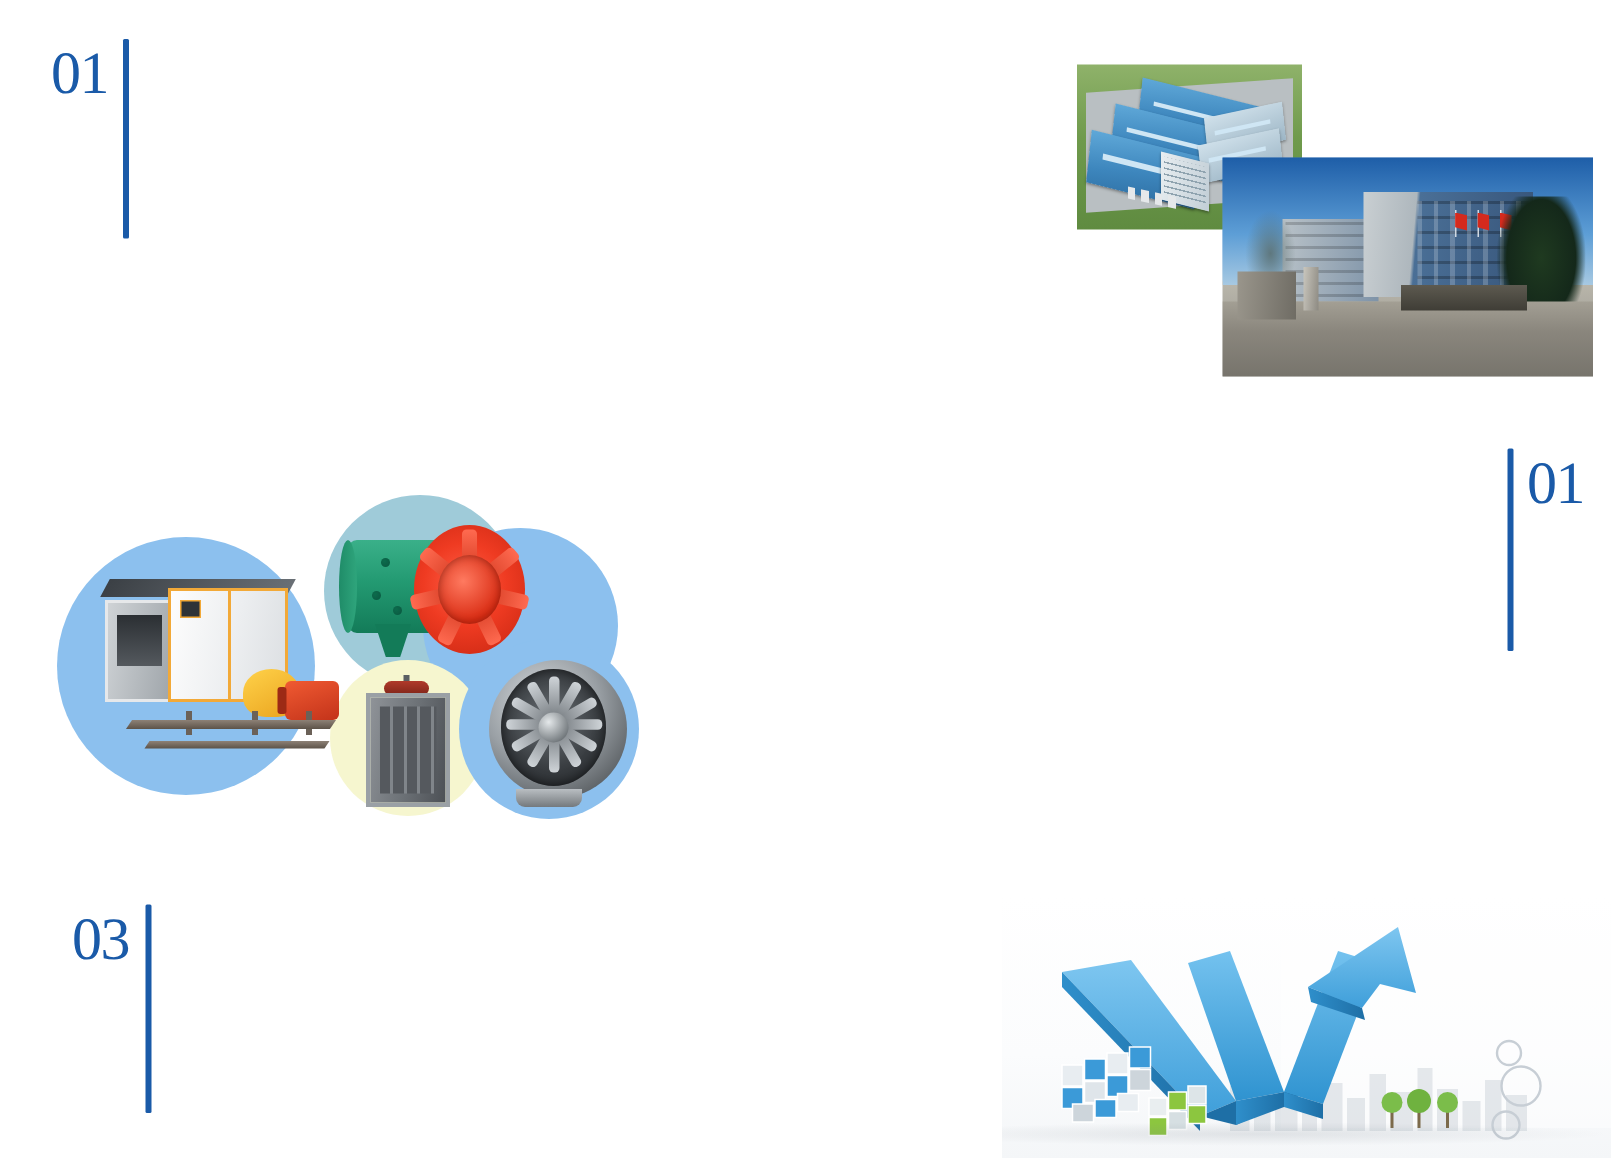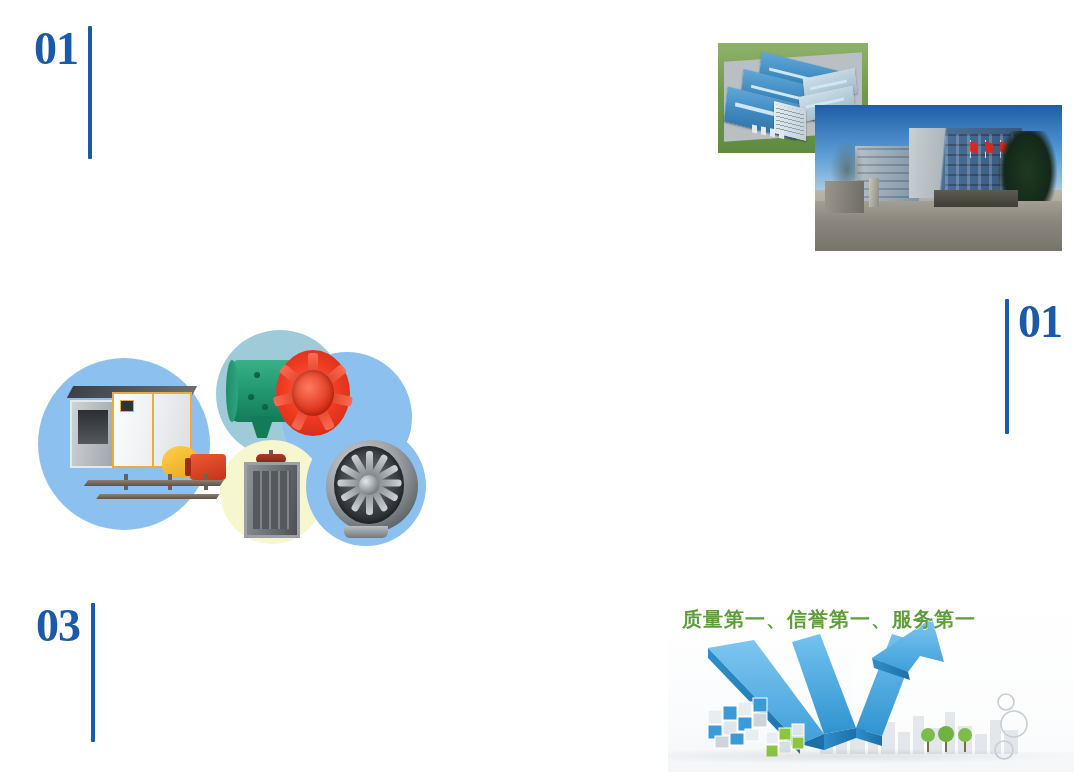--- a/index.html
+++ b/index.html
@@ -16,40 +16,40 @@
   }
 
   
   .marker {
     position: absolute;
     display: flex;
     align-items: flex-start;
   }
   .marker-num {
     font-family: "Liberation Serif", serif;
-    font-weight: bold;
-    font-size: 46px;
+    font-weight: normal;
+    font-size: 40px;
     line-height: 50px;
     color: #1a5aa8;
     letter-spacing: -1px;
     user-select: none;
   }
   .marker-rule {
     width: 4px;
     background: #1a5aa8;
     border-radius: 1px;
   }
 
   #marker-01 { left: 34px; top: 24px; }
   #marker-01 .marker-rule { height: 133px; margin-left: 10px; margin-top: 2px; }
 
   #marker-02 { left: 1005px; top: 297px; }
   #marker-02 .marker-rule { height: 135px; margin-right: 9px; margin-top: 2px; }
 
-  #marker-03 { left: 36px; top: 601px; }
+  #marker-03 { left: 48px; top: 601px; }
   #marker-03 .marker-rule { height: 139px; margin-left: 11px; margin-top: 2px; }
 
   
   .photo {
     position: absolute;
     overflow: hidden;
   }
 
   
   #factory-render {
@@ -605,14 +605,13 @@
   <svg class="bubbles" viewBox="0 0 56 80">
     <g fill="none" stroke="#c7ced5" stroke-width="1.6">
       <circle cx="22" cy="16" r="8"></circle>
       <circle cx="30" cy="38" r="13"></circle>
       <circle cx="20" cy="64" r="9"></circle>
     </g>
   </svg>
 
   <div class="ground-shadow"></div>
 
-  <div class="slogan">质量第一、信誉第一、服务第一</div>
 </div>
 
 </body></html>

